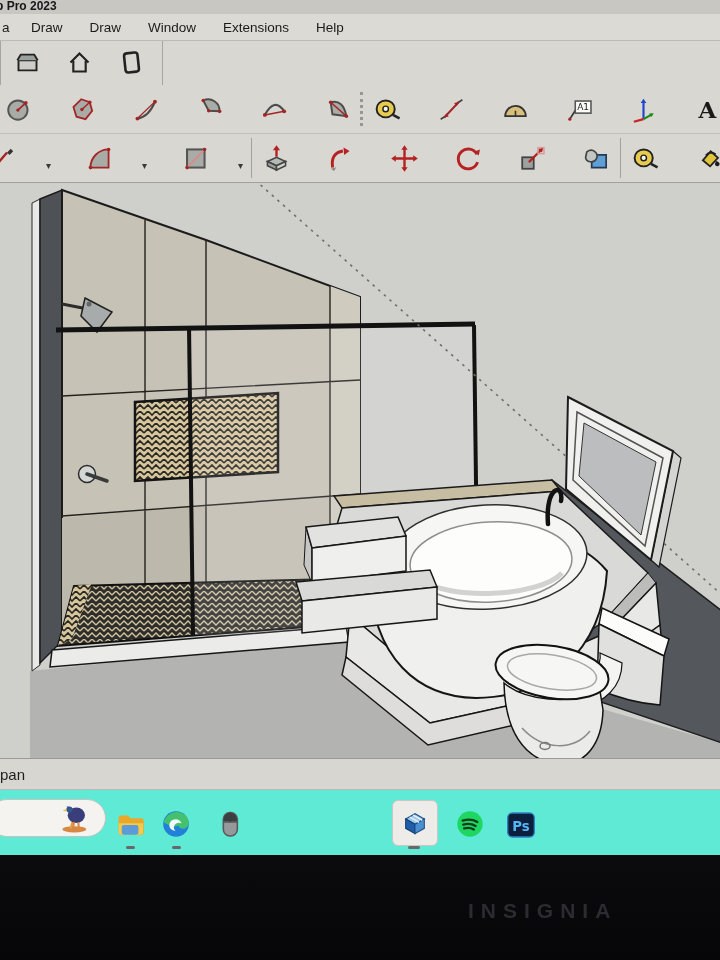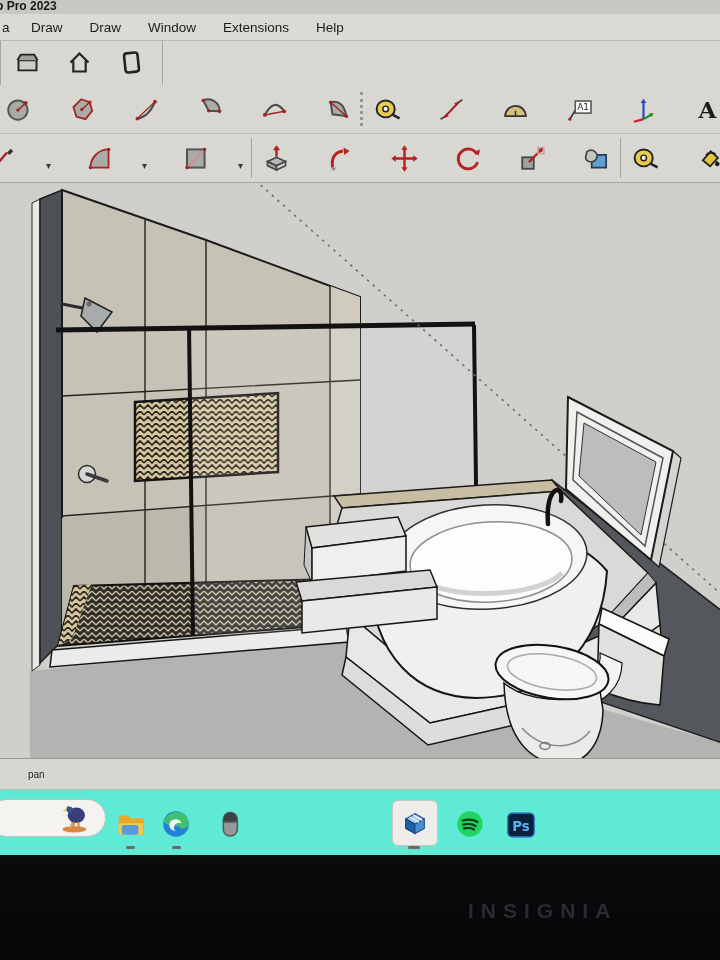--- a/index.html
+++ b/index.html
@@ -24,21 +24,21 @@
   .tbtn.small svg{width:27px;height:27px;}
   .tbtn.active{background:#bfe2f4;border:1px solid #82bcdc;}
   .tbtn.partial{margin-left:-15px;}
   .caret{font-size:10px;color:#3a3a3a;margin:14px 2px 0 -3px;flex:0 0 auto;}
   .handle{width:6px;height:34px;border-left:3px dotted #98968f;margin:0 6px 0 4px;}
   .vsep{width:1px;height:40px;background:#a3a19c;margin:0 6px;flex:0 0 auto;}
   .pushright{margin-left:auto;margin-right:-14px;}
   
   .viewport{position:relative;width:720px;height:575px;background:#cfcfcc;}
   
-  .statusbar{height:30px;background:#d8d6d1;border-top:1px solid #9b9994;display:flex;align-items:center;font-size:10px;color:#1f1f1f;padding-left:28px;}
+  .statusbar{height:30px;background:#d8d6d1;border-top:1px solid #9b9994;display:flex;align-items:center;font-size:15px;color:#1f1f1f;padding-left:0;}
   
   .taskbar{height:70px;background:#5eead4;border-top:1px solid #b9b7b3;position:relative;}
   .pill{position:absolute;left:-12px;top:9px;width:118px;height:38px;background:#f4f3f0;border:1px solid #c6c4c0;border-radius:19px;display:flex;align-items:center;justify-content:flex-end;padding-right:14px;box-sizing:border-box;}
   .tkbtn{position:absolute;width:36px;height:36px;display:flex;align-items:center;justify-content:center;border-radius:6px;}
   .tkbtn svg{width:32px;height:32px;}
   .tkbtn.activeapp{background:#edecE8;background:#edece8;border:1px solid #c9c7c3;}
   .rundash{position:absolute;width:9px;height:3px;border-radius:2px;background:#68686a;}
   
   .bezel{position:absolute;left:0;top:855px;width:720px;height:105px;background:linear-gradient(180deg,#0b0b0d,#060608);}
   .brand{position:absolute;left:468px;top:44px;font-size:21px;font-weight:bold;letter-spacing:7px;color:#2b2b31;text-align:right;}

